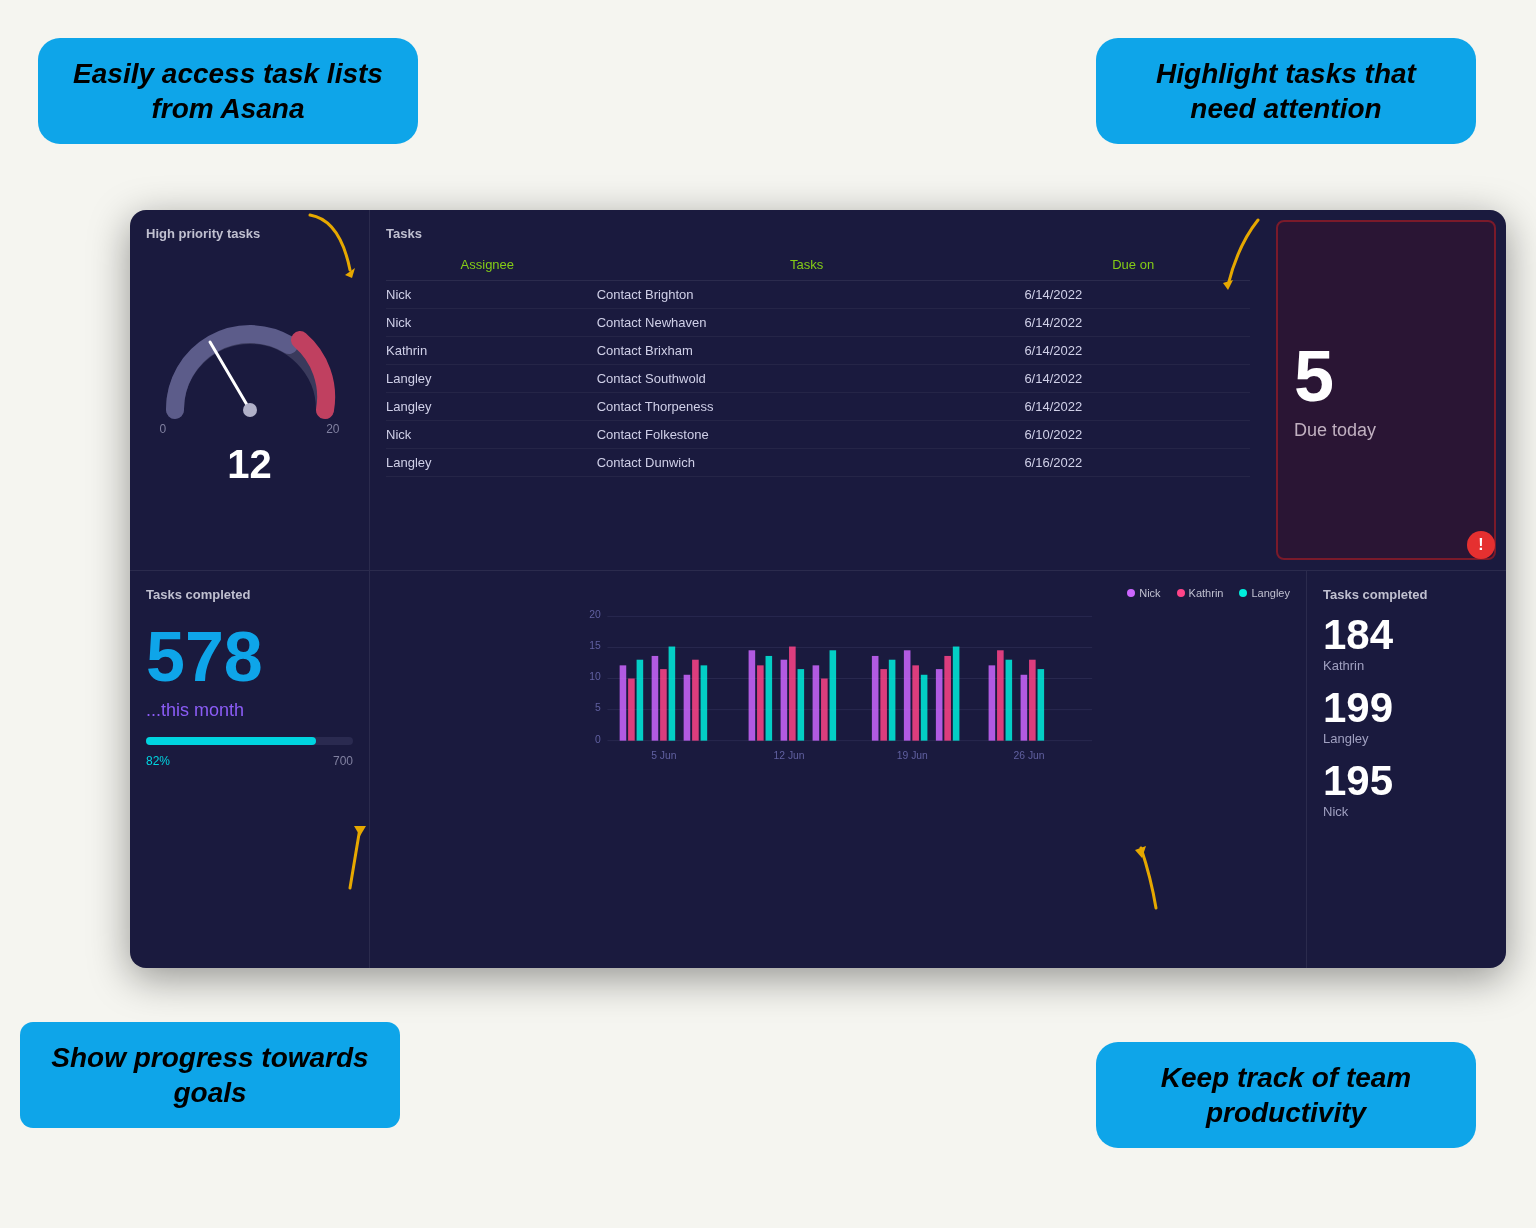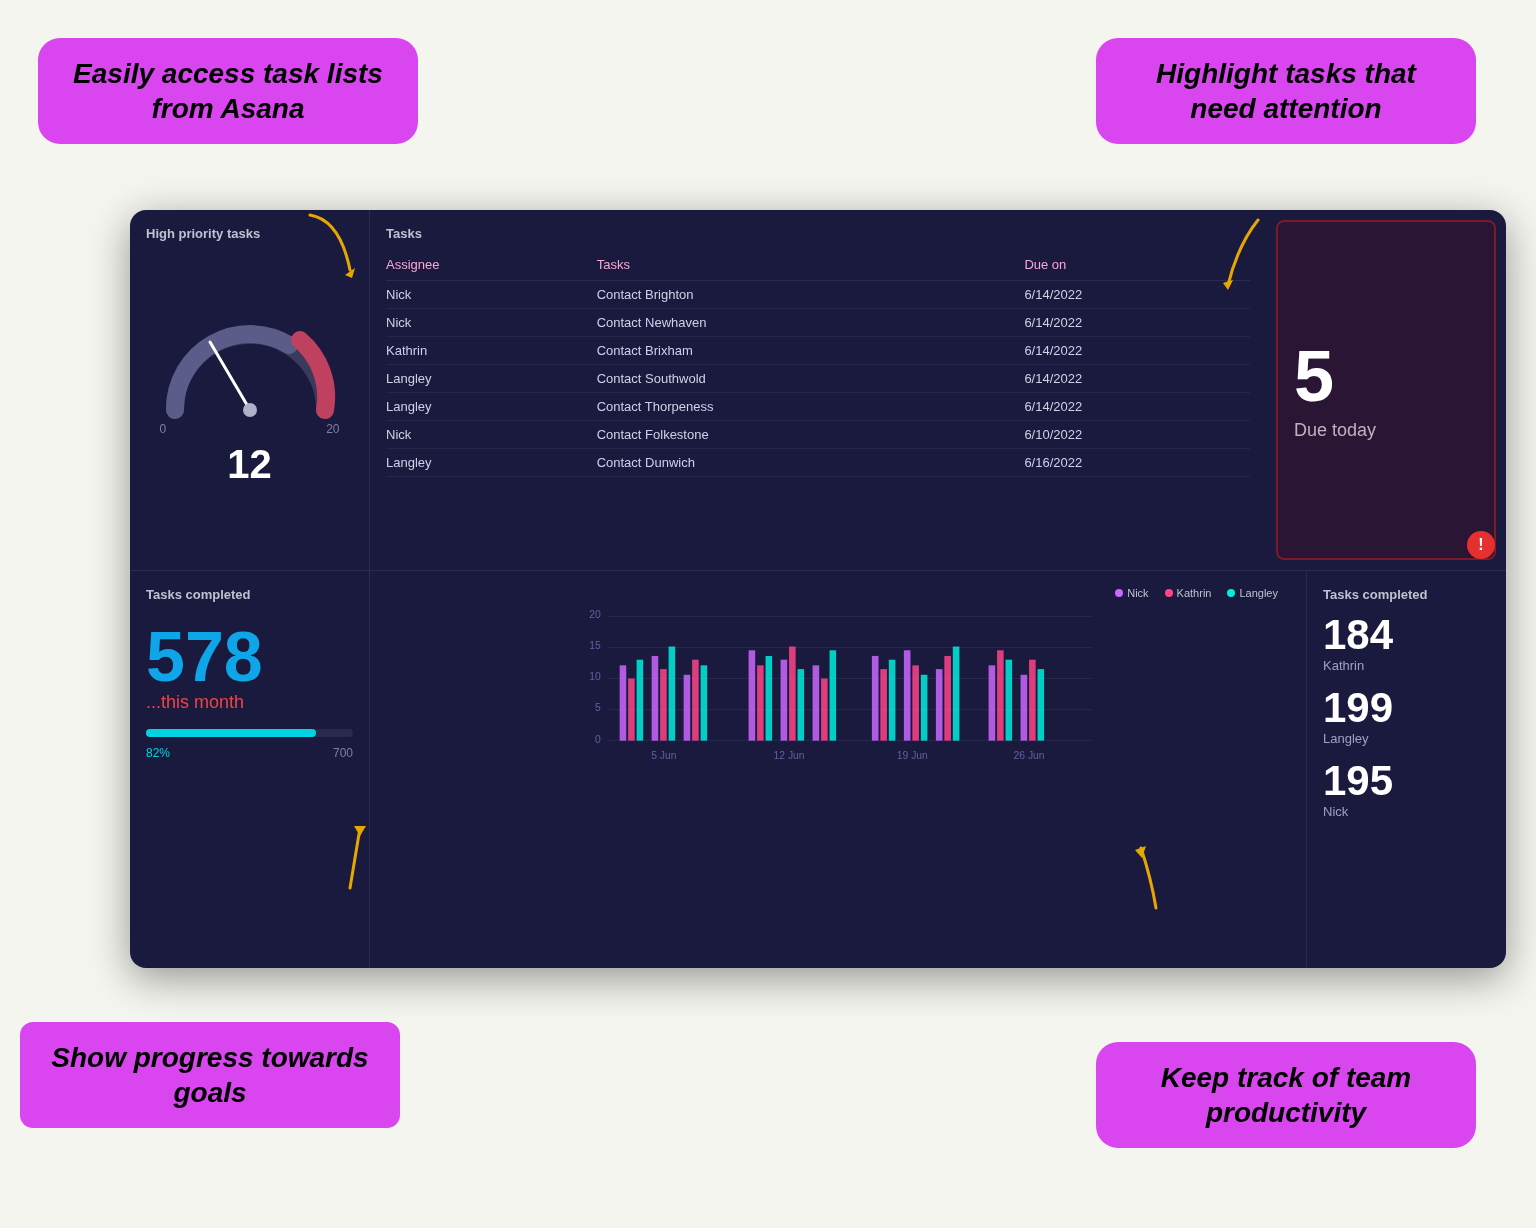--- a/index.html
+++ b/index.html
@@ -8,21 +8,21 @@
       height: 1228px;
       background: #f5f5f0;
       font-family: 'Arial', sans-serif;
       position: relative;
       overflow: hidden;
     }
 
     
     .callout {
       position: absolute;
-      background: #d946ef;
+      background: #0ea5e9;
       border-radius: 22px;
       padding: 18px 28px;
       font-style: italic;
       font-weight: 900;
       font-size: 28px;
       line-height: 1.25;
       max-width: 380px;
       text-align: center;
       z-index: 10;
     }
@@ -106,23 +106,23 @@
       flex: 1;
       padding: 16px;
       overflow: hidden;
     }
     .tasks-table {
       width: 100%;
       border-collapse: collapse;
       font-size: 13px;
     }
     .tasks-table th {
-      color: #f9a8d4;
+      color: #84cc16;
       font-weight: 500;
-      text-align: left;
+      text-align: center;
       padding: 4px 8px 8px 0;
       border-bottom: 1px solid rgba(255,255,255,0.08);
       margin-left: 36px;
     }
     .tasks-table td {
       color: #d0d0e8;
       padding: 6px 8px 6px 0;
       border-bottom: 1px solid rgba(255,255,255,0.05);
     }
 
@@ -166,43 +166,42 @@
       justify-content: center;
       color: #fff;
       font-size: 16px;
       font-weight: 700;
     }
 
     
     .bottom-row {
       display: flex;
       flex: 1.1;
-      gap: 12px;
     }
 
     
     .panel-completed-left {
       width: 240px;
       min-width: 240px;
       border-right: 1px solid rgba(255,255,255,0.08);
       padding: 16px;
       display: flex;
       flex-direction: column;
     }
     .big-number {
       color: #0ea5e9;
       font-size: 70px;
       font-weight: 700;
       line-height: 1;
       margin-top: 8px;
     }
     .sub-label {
-      color: #ef4444;
+      color: #8b5cf6;
       font-size: 18px;
-      margin-top: 0;
+      margin-top: 8px;
     }
     .progress-bar-container {
       margin-top: 16px;
     }
     .progress-bar-track {
       background: #2a2a50;
       height: 8px;
       border-radius: 4px;
       width: 100%;
     }

